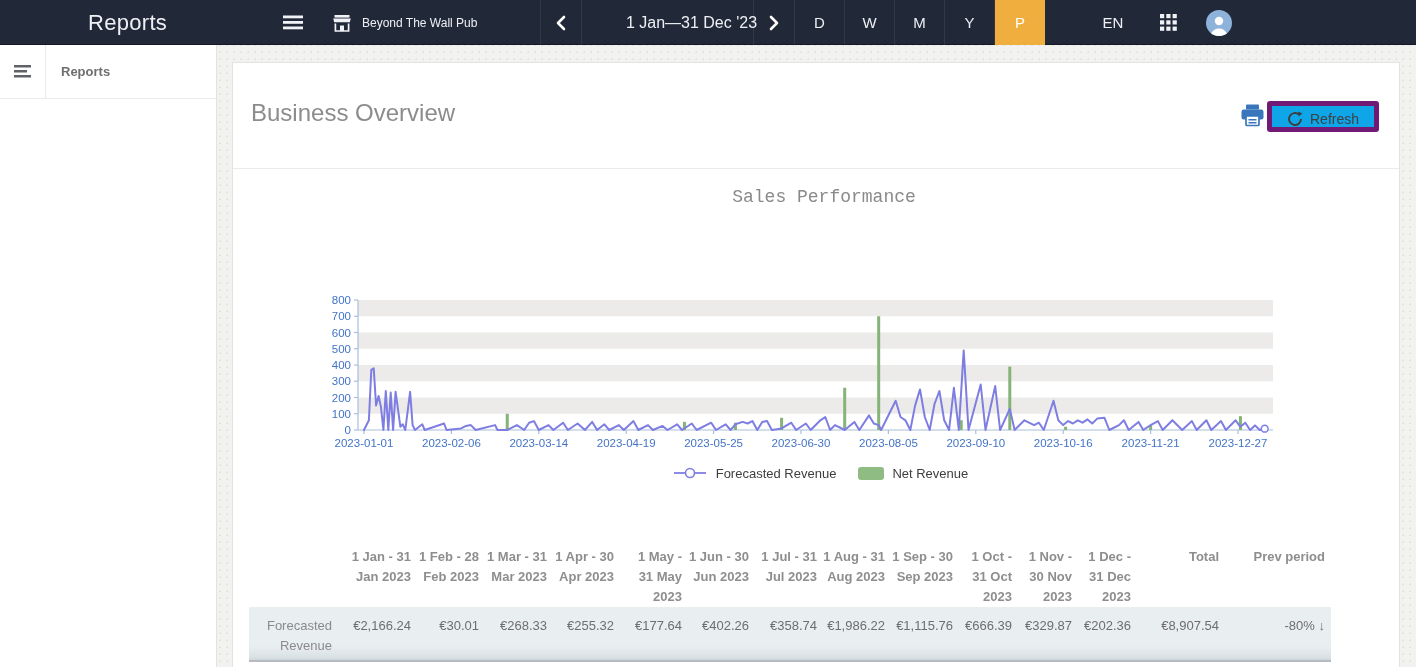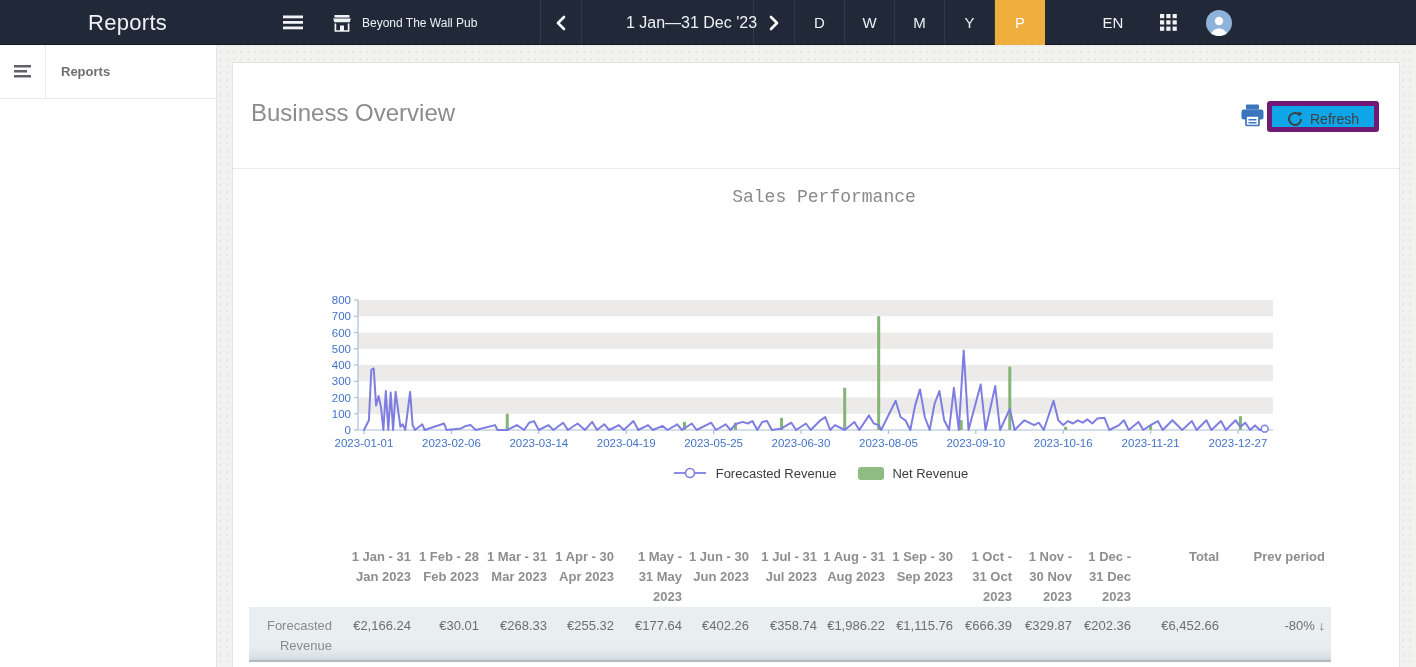--- a/index.html
+++ b/index.html
@@ -313,19 +313,19 @@
             <td>€268.33</td>
             <td>€255.32</td>
             <td>€177.64</td>
             <td>€402.26</td>
             <td>€358.74</td>
             <td>€1,986.22</td>
             <td>€1,115.76</td>
             <td>€666.39</td>
             <td>€329.87</td>
             <td>€202.36</td>
-            <td>€6,452.66</td>
+            <td>€8,907.54</td>
             <td>-80% ↓</td>
           </tr>
         </tbody>
       </table>
     </div>
 </div>
 
 </body></html>

